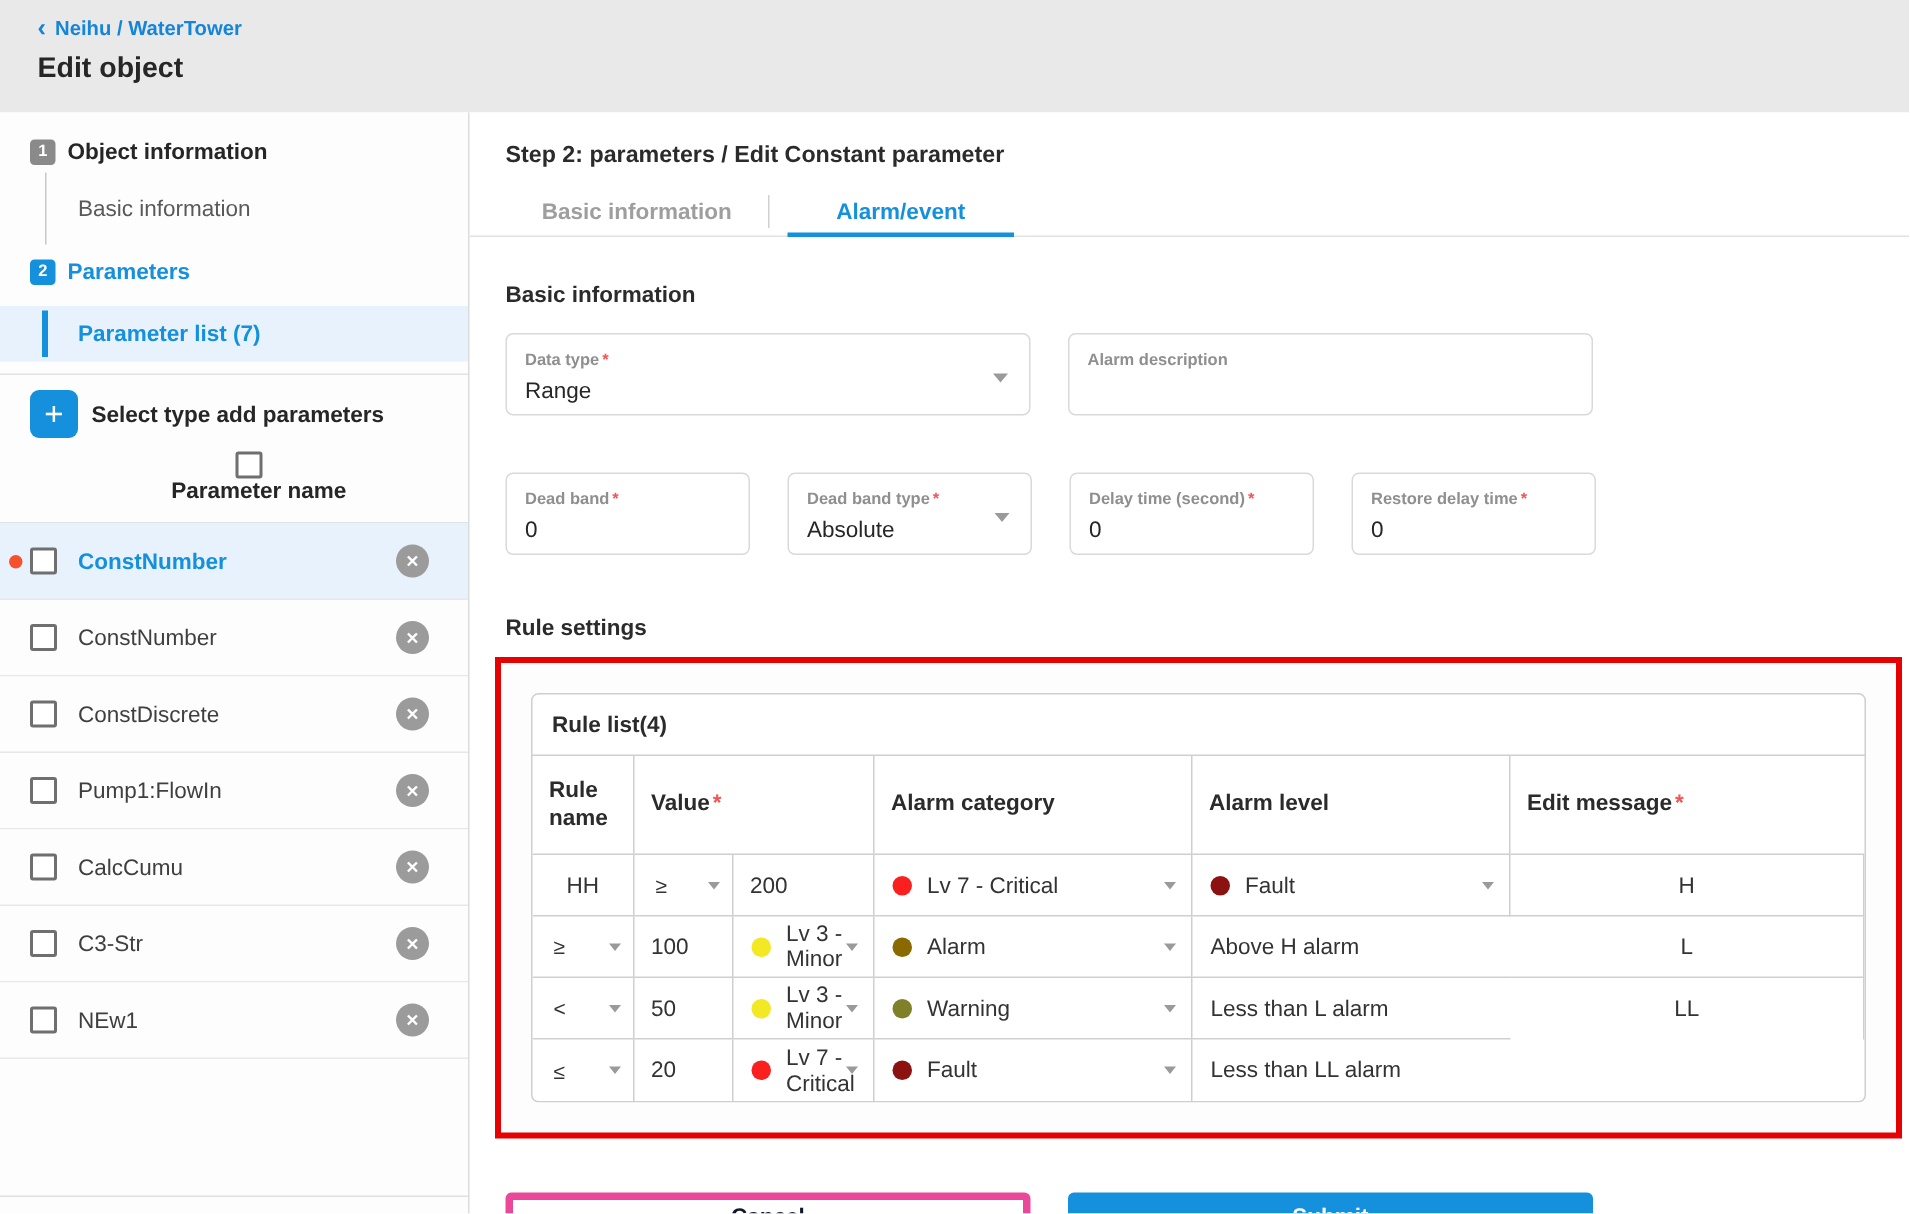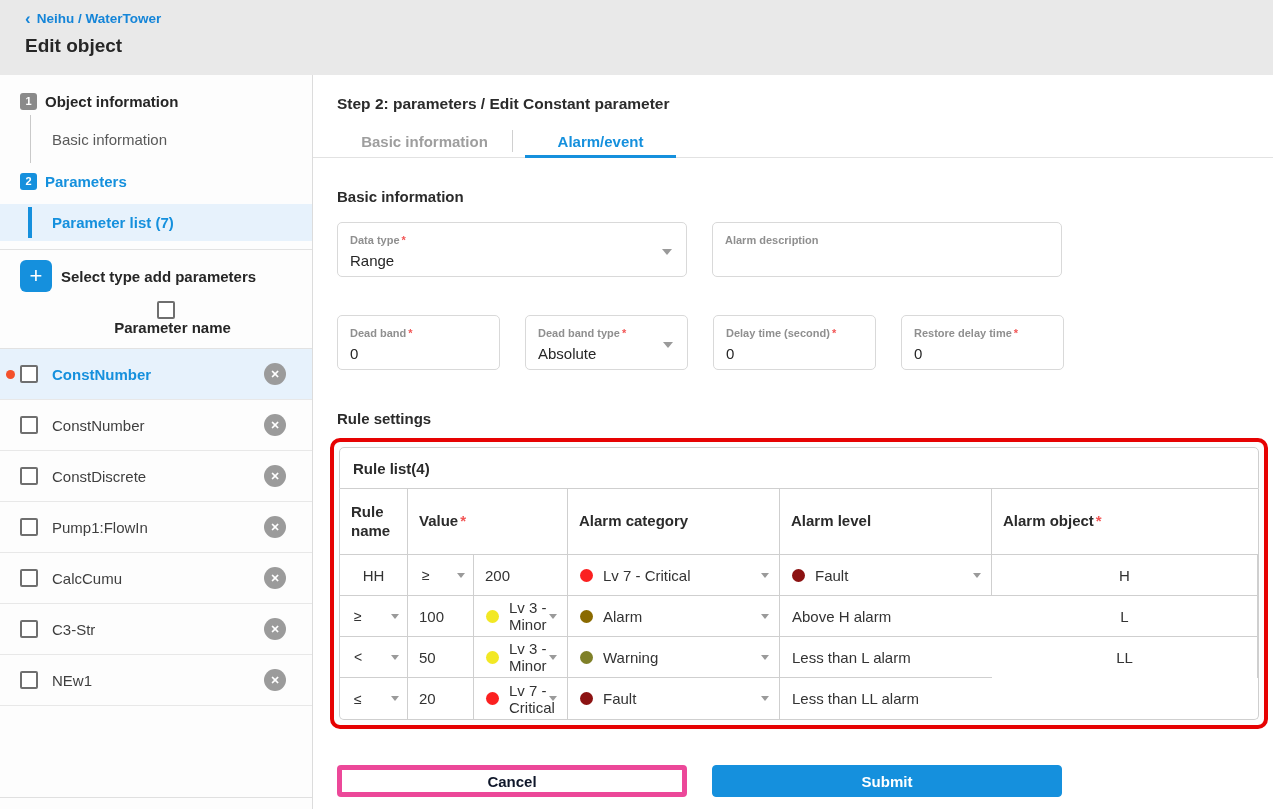--- a/index.html
+++ b/index.html
@@ -65,21 +65,21 @@
   .field.w-lg { width: 350px; }
   .field.w-sm { width: 163px; }
   .f-label { font-size: 11px; font-weight: 700; color: #8f8f8f; }
   .f-req { color: #f25555; margin-left: 2px; }
   .f-value { font-size: 15px; color: #262626; margin-top: 4px; }
   .dd-arrow { position: absolute; right: 14px; top: 26px; width: 0; height: 0; border-left: 5px solid transparent; border-right: 5px solid transparent; border-top: 6px solid #9a9a9a; }
 
   .sec-rules { margin-top: 40px; }
 
   
-  .red-box { margin-top: 11px; margin-left: -7px; width: 938px; border: 4px solid #e60202; border-radius: 10px; padding: 5px; background: #fdfdfd; }
+  .red-box { margin-top: 11px; margin-left: -7px; width: 938px; border: 4px solid #e60202; border-radius: 0; padding: 20px; background: #fdfdfd; }
   .rule-list-bar { border: 1px solid #cfcfcf; border-radius: 5px 5px 0 0; height: 42px; display: flex; align-items: center; padding-left: 13px; font-size: 15px; font-weight: 700; color: #2b2b2b; background: #fff; }
   .rule-table { display: grid; grid-template-columns: 68px 66px 94px 212px 212px 1fr; border: 1px solid #cfcfcf; border-top: none; border-radius: 0 0 5px 5px; background: #fff; overflow: hidden; }
   .cell { border-right: 1px solid #cfcfcf; border-bottom: 1px solid #cfcfcf; display: flex; align-items: center; }
   .cell.last-col { border-right: none; }
   .cell.last-row { border-bottom: none; }
   .hcell { height: 66px; font-size: 15px; font-weight: 700; color: #2b2b2b; padding-left: 11px; line-height: 1.25; }
   .hcell.span2 { grid-column: 2 / 4; }
   .dcell { height: 41px; font-size: 15px; color: #333; }
   .c-name { justify-content: center; padding-left: 0; }
   .c-op { justify-content: space-between; padding: 0 8px 0 14px; cursor: pointer; }
@@ -246,21 +246,21 @@
       <div class="rule-table">
 
         <div class="cell hcell">Rule name</div>
         <div class="cell hcell span2">
             <span>Value</span>
             <span class="f-req">*</span>
           </div>
         <div class="cell hcell">Alarm category</div>
         <div class="cell hcell">Alarm level</div>
         <div class="cell hcell last-col">
-            <span>Alarm object</span>
+            <span>Edit message</span>
             <span class="f-req">*</span>
           </div>
 
         <div class="cell dcell c-name">HH</div>
         <div class="cell dcell c-op">
             <span class="op-sym">≥</span>
             <span class="tri"></span>
           </div>
         <div class="cell dcell c-num">200</div>
         <div class="cell dcell c-sel">

